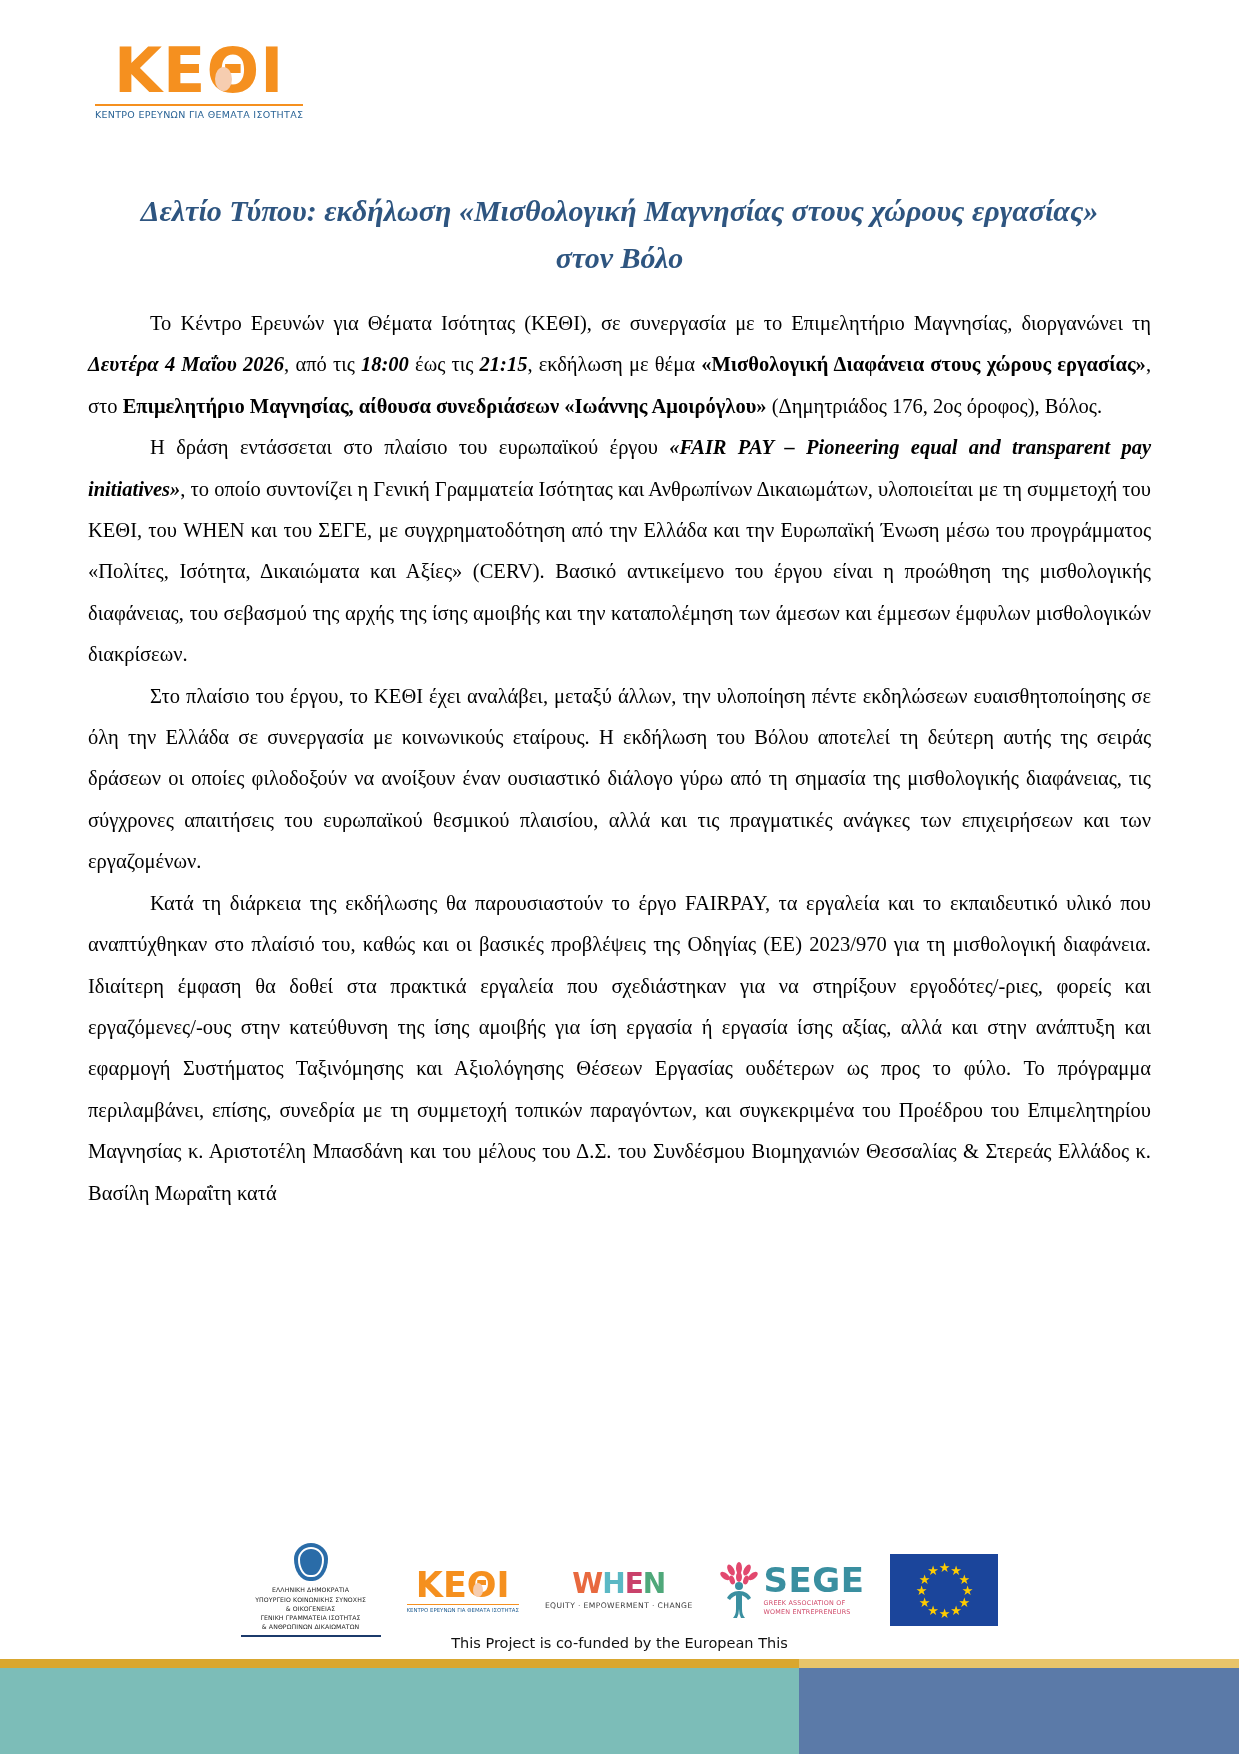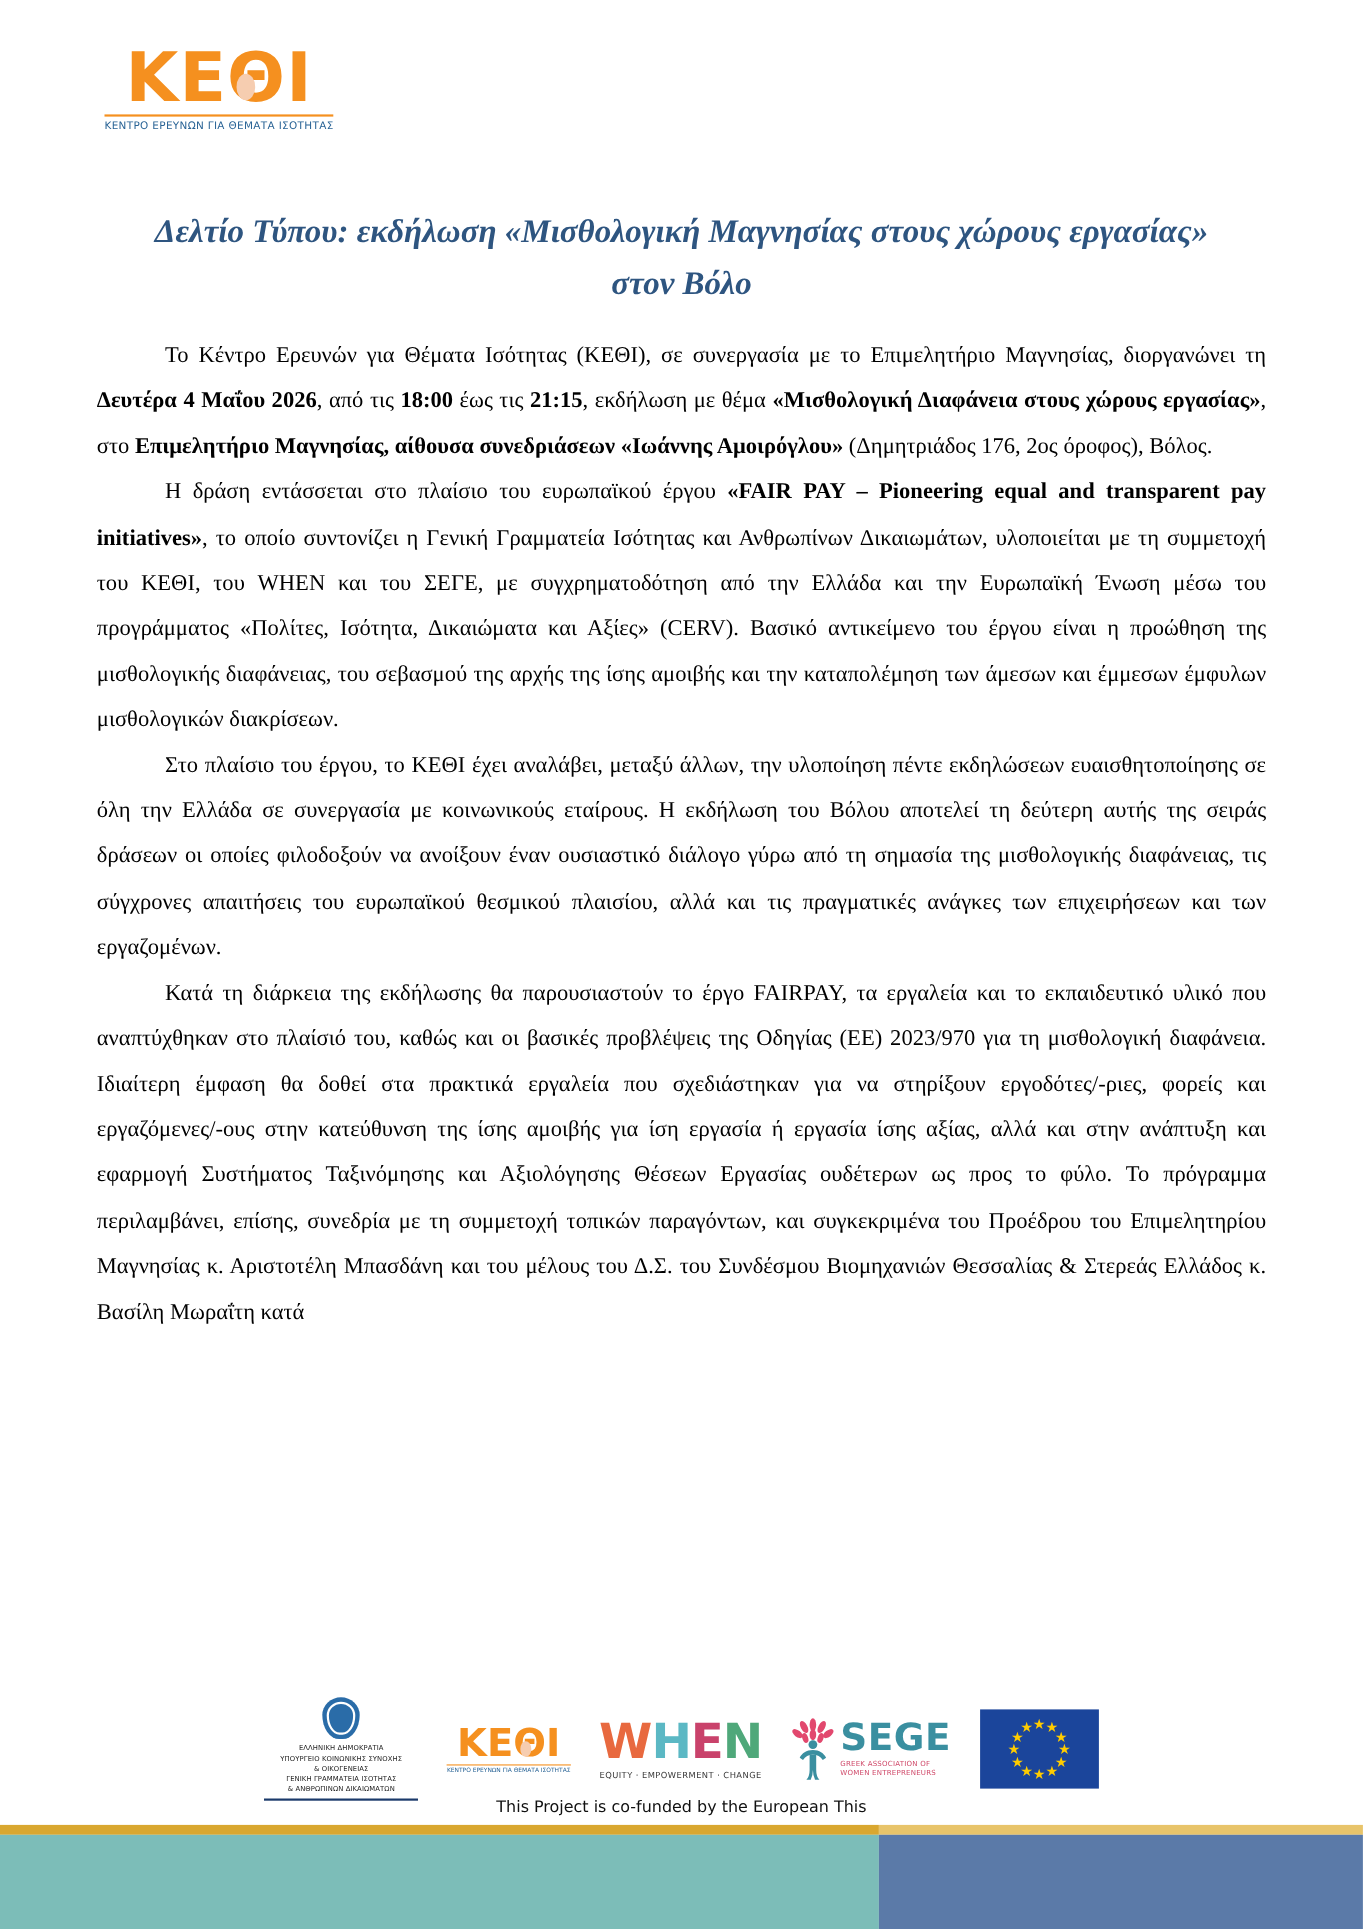--- a/index.html
+++ b/index.html
@@ -161,21 +161,21 @@
     font-size: 20.5px;
     line-height: 2.02;
     color: #000;
     text-align: justify;
     text-justify: inter-word;
   }
   .body-text p {
     margin: 0;
     text-indent: 62px;
   }
-  .body-text b { font-weight: bold; }
+  .body-text b { font-weight: bold; font-style: italic; }
   .body-text .bi { font-weight: bold; }
 
   
   .footer {
     position: absolute;
     left: 0;
     bottom: 0;
     width: 1239px;
   }
   .footer-logos {
@@ -236,21 +236,21 @@
   .kethi-small .k-sub {
     font-family: "DejaVu Sans", "Liberation Sans", sans-serif;
     font-size: 5.4px; color: #2a6496; margin-top: 1px;
     border-top: 1.5px solid #f5901f; padding-top: 2px; white-space: nowrap;
   }
 
   
   .when-logo { text-align: center; }
   .when-word {
     font-family: "DejaVu Sans", "Liberation Sans", sans-serif;
-    font-weight: bold; font-size: 44px; line-height: 1; letter-spacing: -1px;
+    font-weight: bold; font-size: 28px; line-height: 1; letter-spacing: -1px;
   }
   .when-word .w { color: #e8693f; }
   .when-word .h { color: #5bb8c4; }
   .when-word .e { color: #c9426b; }
   .when-word .n { color: #4fa87a; }
   .when-sub {
     font-family: "DejaVu Sans", "Liberation Sans", sans-serif;
     font-size: 7.6px; color: #3a3a3a; letter-spacing: 0.4px; margin-top: 3px;
     white-space: nowrap;
   }

